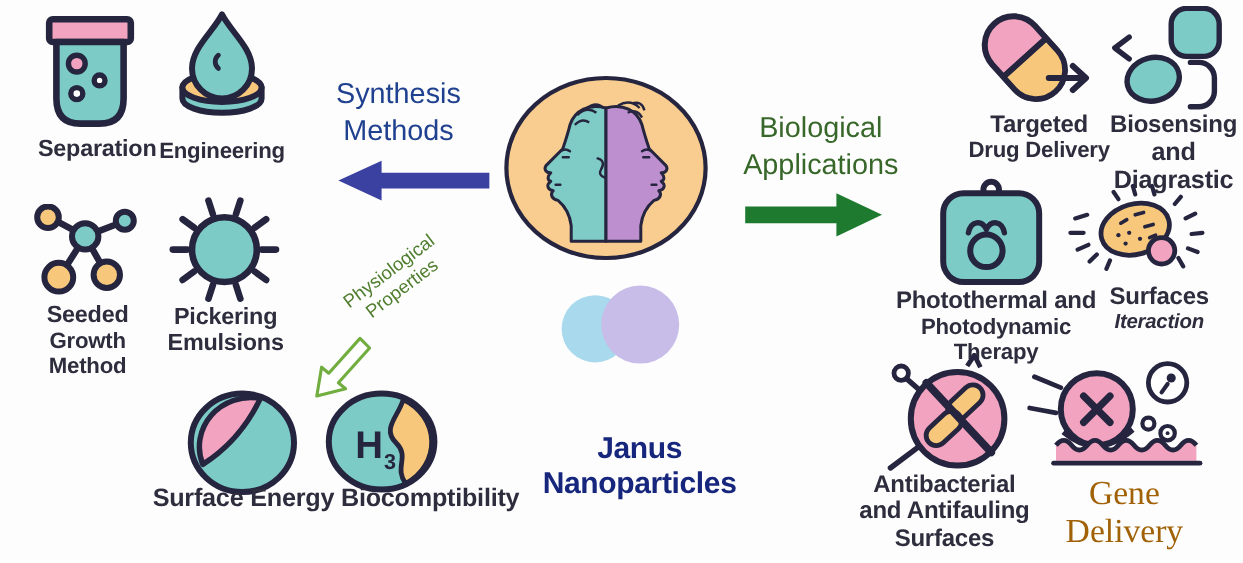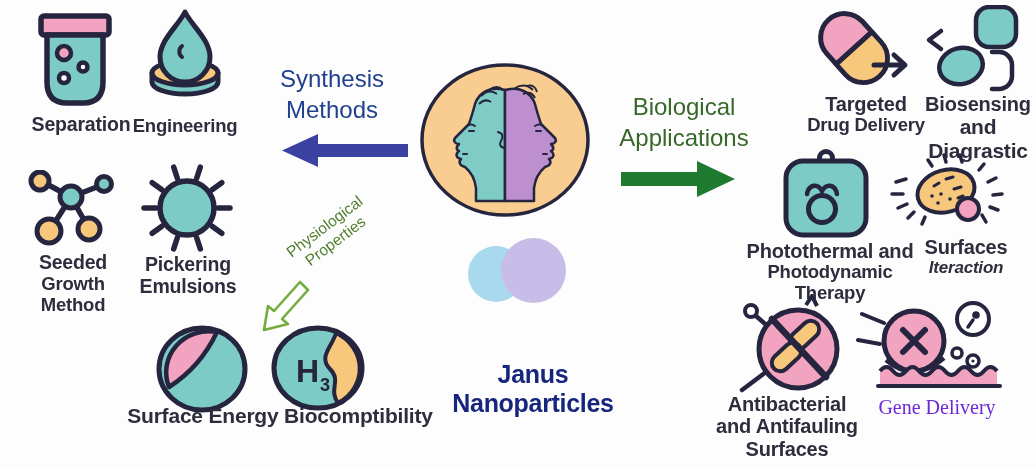--- a/index.html
+++ b/index.html
@@ -7,21 +7,21 @@
           font-family:"Liberation Sans",sans-serif;}
   .abs{position:absolute;}
   .lbl{font-weight:700;color:#2e2d3d;text-align:center;line-height:1.12;font-size:19.5px;letter-spacing:-0.2px;}
   .lbl .l2{font-size:18.5px;}
   .branch{font-size:24px;text-align:center;line-height:1.28;}
   .branch-blue{color:#20418f;}
   .branch-green{color:#38672a;}
   .title-text{font-weight:700;font-size:25px;color:#16267d;text-align:center;letter-spacing:-0.3px;}
   .physio{color:#4f7d2e;font-size:15.5px;text-align:center;line-height:1.15;
           transform:rotate(-37deg);transform-origin:center;}
-  .serif-lbl{font-family:"Liberation Serif",serif;font-weight:500;font-size:20px;color:#6d28d9;text-align:center;}
+  .serif-lbl{font-family:"Liberation Serif",serif;font-weight:500;font-size:28px;color:#a16207;text-align:center;}
   .ital{font-style:italic;font-size:17px;}
   .circ{position:absolute;border-radius:50%;}
 </style>
 </head>
 <body>
 
 <div id="canvas">
 
   <svg class="abs" style="left:36px;top:12px;" width="78" height="98" viewBox="0 0 78 98">
     <rect x="5" y="4" width="68" height="19" rx="3" fill="#f2a3bf" stroke="#26253f" stroke-width="5.5"></rect>

